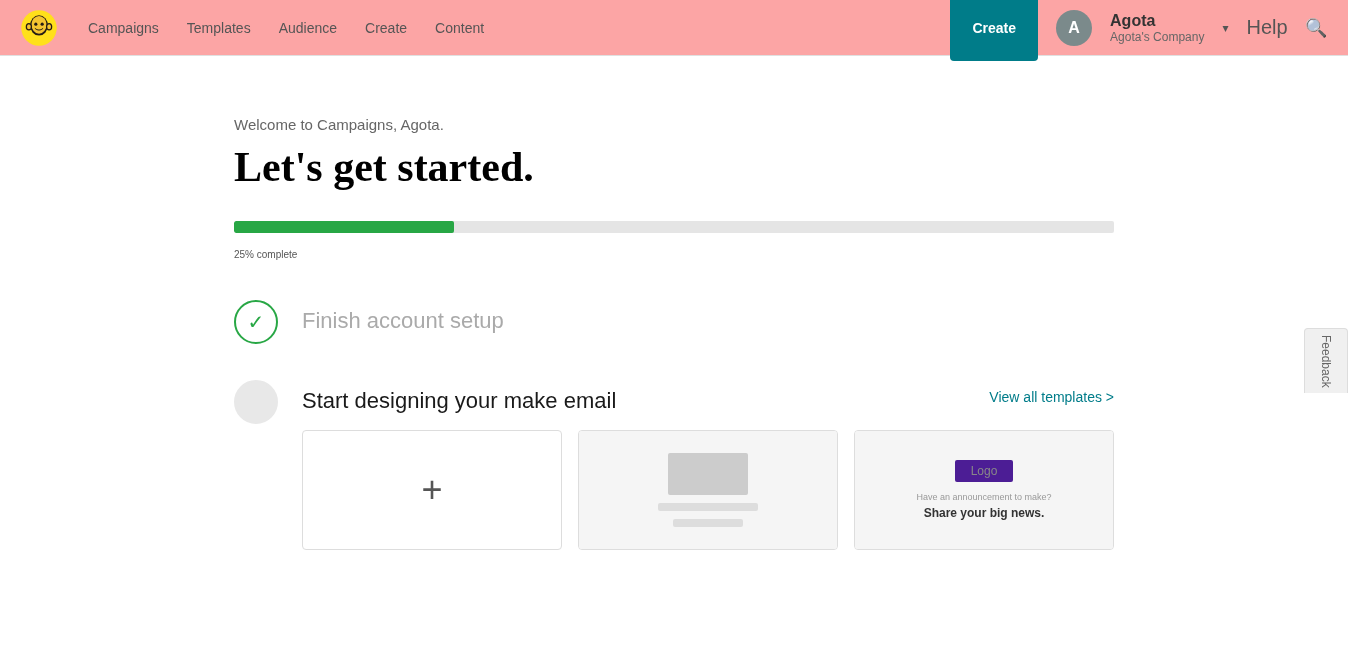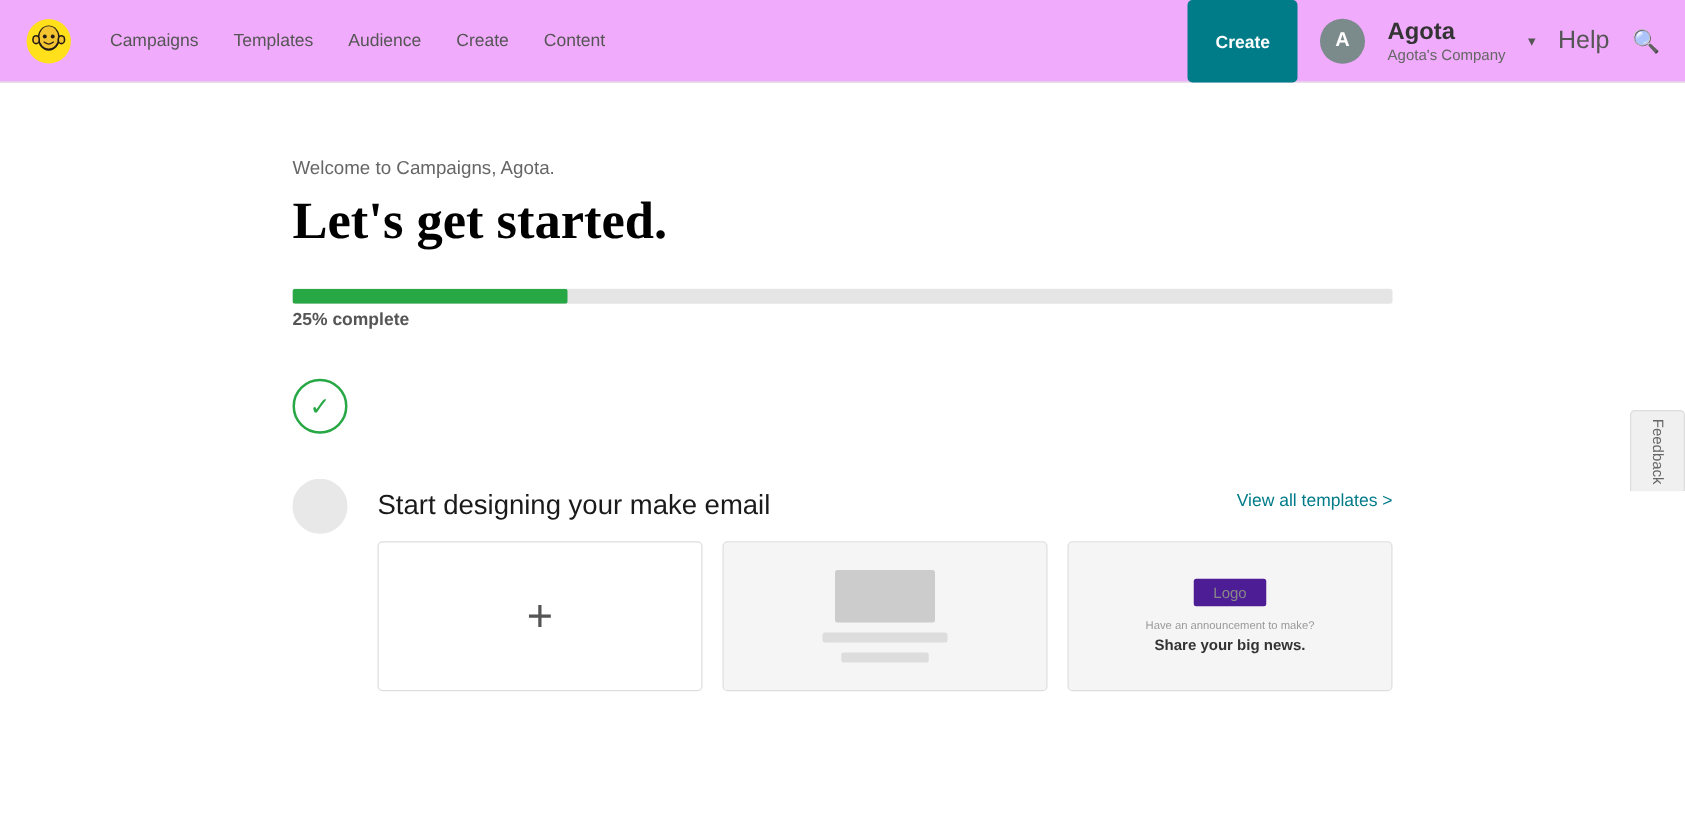--- a/index.html
+++ b/index.html
@@ -2,24 +2,24 @@
 <html><head>
   <meta charset="utf-8">
   <style>
     * { box-sizing: border-box; margin: 0; padding: 0; }
     body { font-family: -apple-system, BlinkMacSystemFont, 'Segoe UI', Helvetica, Arial, sans-serif; background: #fff; color: #333; }
 
     
     .navbar {
       display: flex;
       align-items: center;
-      height: 66px;
+      height: 56px;
       padding: 0 20px;
       border-bottom: 1px solid #e0e0e0;
-      background: #f0abfc;
+      background: #fca5a5;
       position: relative;
       z-index: 10;
     }
     .navbar-logo {
       width: 38px;
       height: 38px;
       margin-right: 30px;
       flex-shrink: 0;
     }
     .nav-links {
@@ -60,21 +60,21 @@
       justify-content: center;
       font-size: 16px;
       font-weight: 600;
       cursor: pointer;
     }
     .user-info {
       display: flex;
       flex-direction: column;
       cursor: pointer;
     }
-    .user-name { font-size: 19px; font-weight: 600; color: #333; }
+    .user-name { font-size: 16px; font-weight: 600; color: #333; }
     .user-company { font-size: 12px; color: #666; }
     .nav-chevron { color: #555; font-size: 12px; }
     .nav-help { font-size: 20px; color: #555; cursor: pointer; text-decoration: none; text-align: center; }
     .nav-search { font-size: 18px; color: #555; cursor: pointer; }
 
     
     .main-content {
       max-width: 1200px;
       margin: 0 auto;
       padding: 60px 160px 40px 160px;
@@ -103,24 +103,23 @@
       border-radius: 2px;
       overflow: hidden;
       width: 100%;
     }
     .progress-bar-fill {
       height: 100%;
       background: #28a745;
       border-radius: 2px;
     }
     .progress-label {
-      font-size: 14px;
+      font-size: 10px;
       color: #555;
-      margin-top: 4px;
-      font-weight: bold;
+      margin-top: 16px;
     }
 
     
     .steps-section {
       margin-top: 40px;
     }
     .step-item {
       display: flex;
       align-items: flex-start;
       margin-bottom: 36px;
@@ -331,20 +330,21 @@
     </div>
     <p class="progress-label">25% complete</p>
   </div>
 
   <div class="steps-section">
 
     <div class="step-item">
       <div class="step-circle completed">
         <span class="check-icon">✓</span>
       </div>
+      <div class="step-title">Finish account setup</div>
     </div>
 
     <div class="step-item">
       <div class="step-circle pending">
       </div>
       <div style="flex: 1;">
         <div class="templates-header">
           <div class="step-title active">Start designing your make email</div>
           <a href="#" class="view-all-link">View all templates &gt;</a>
         </div>

